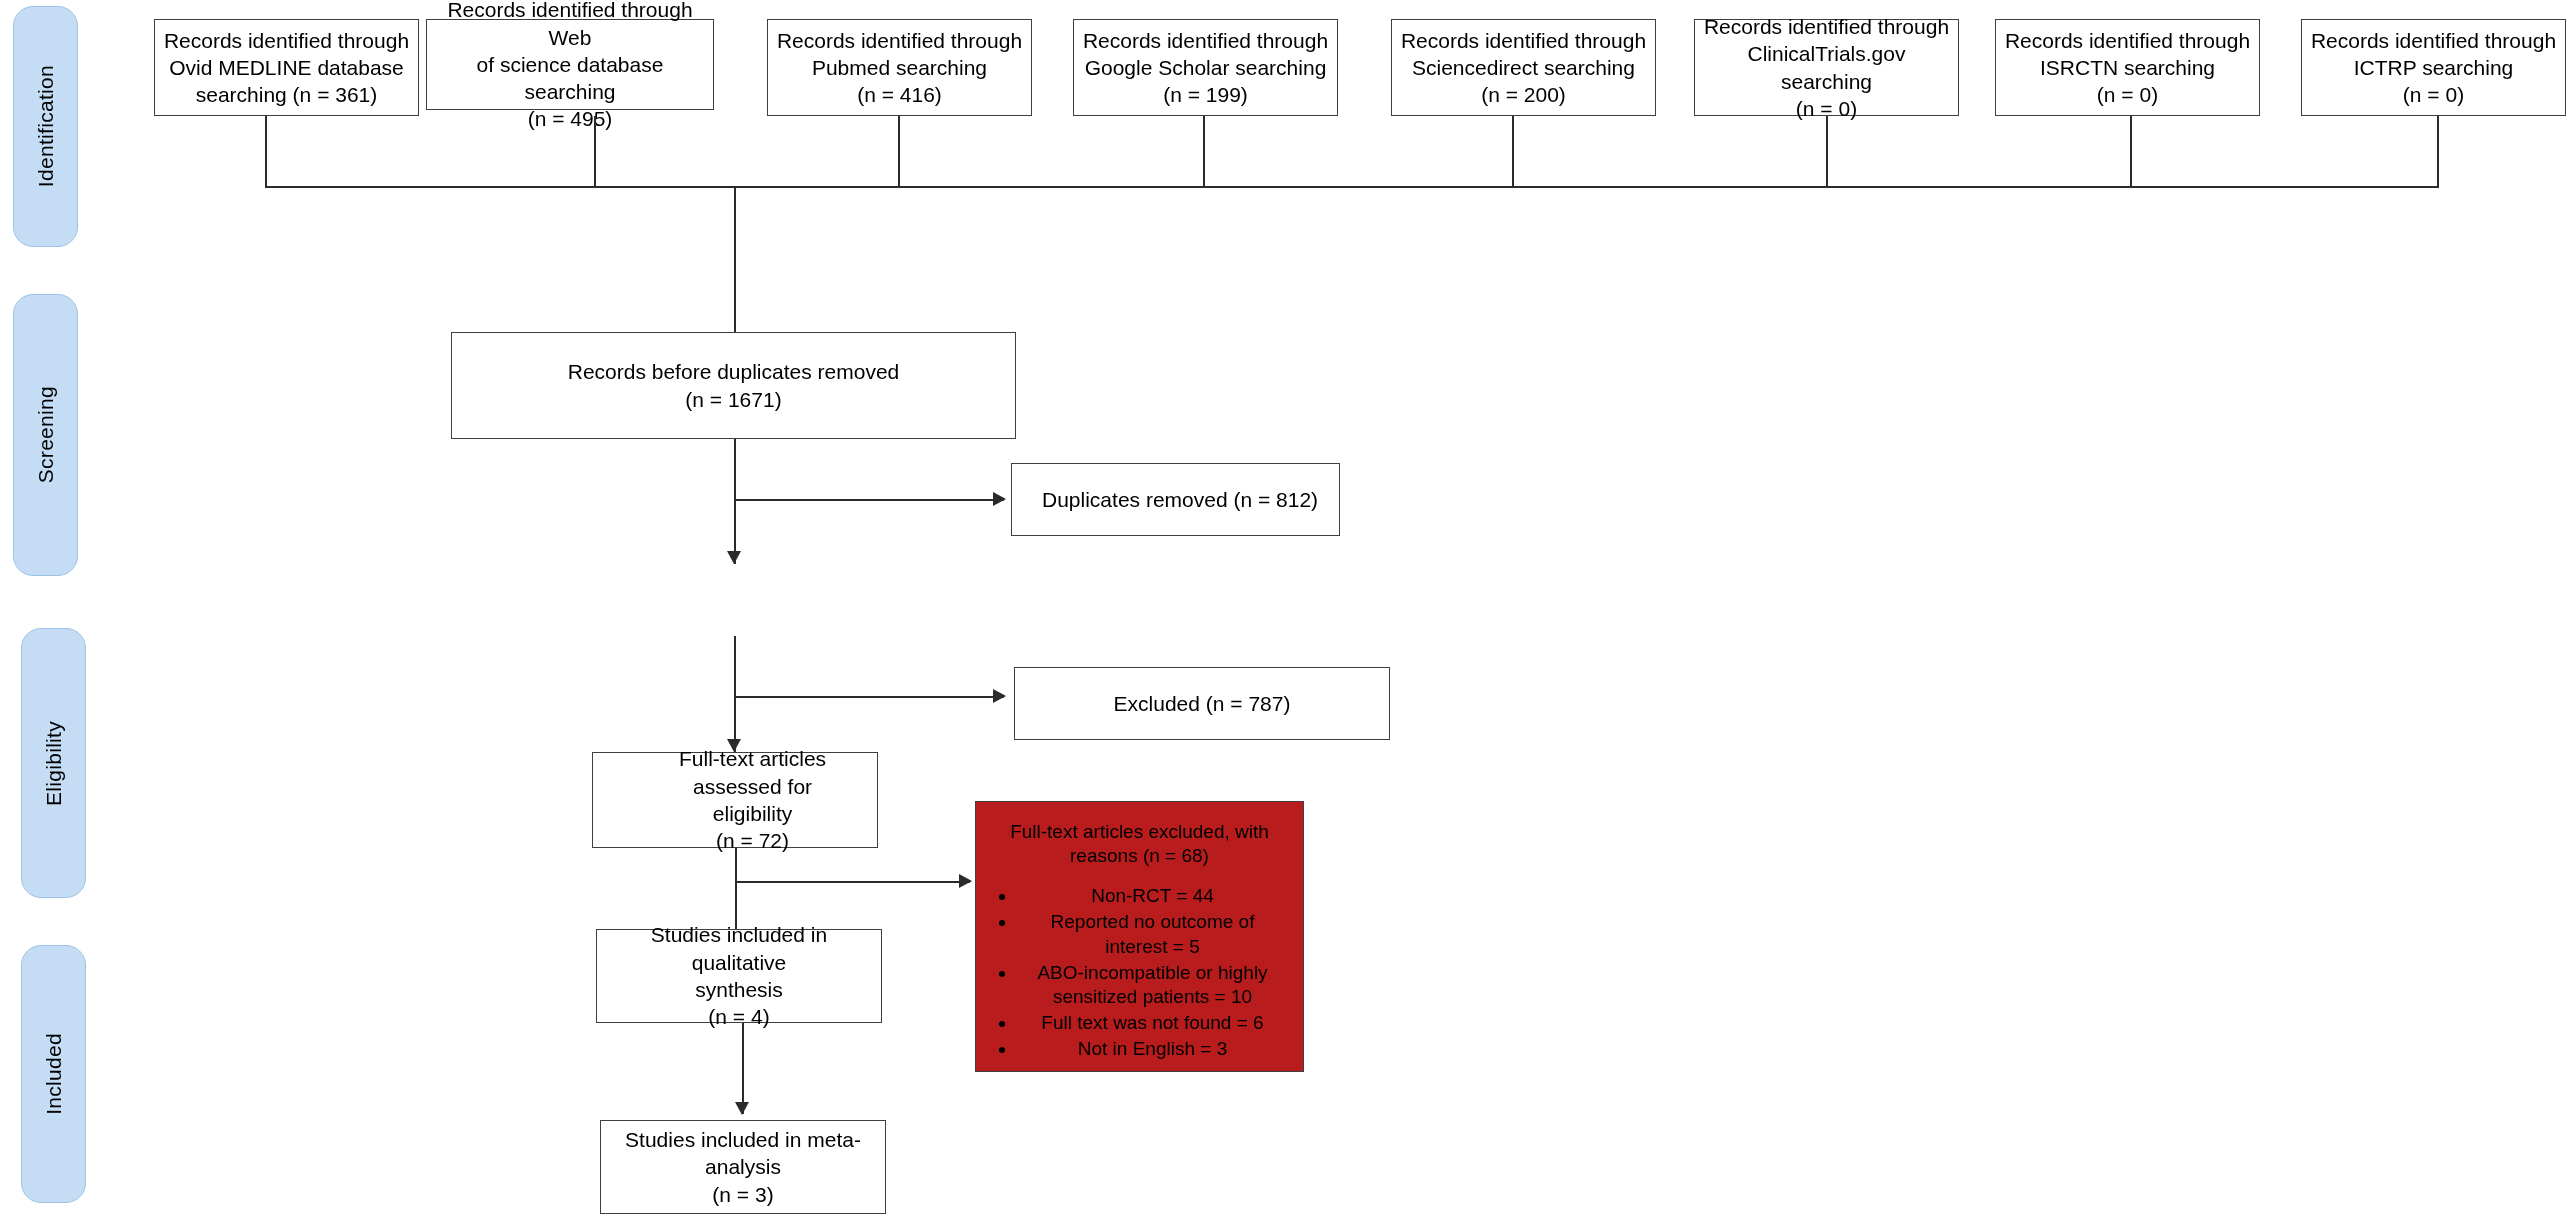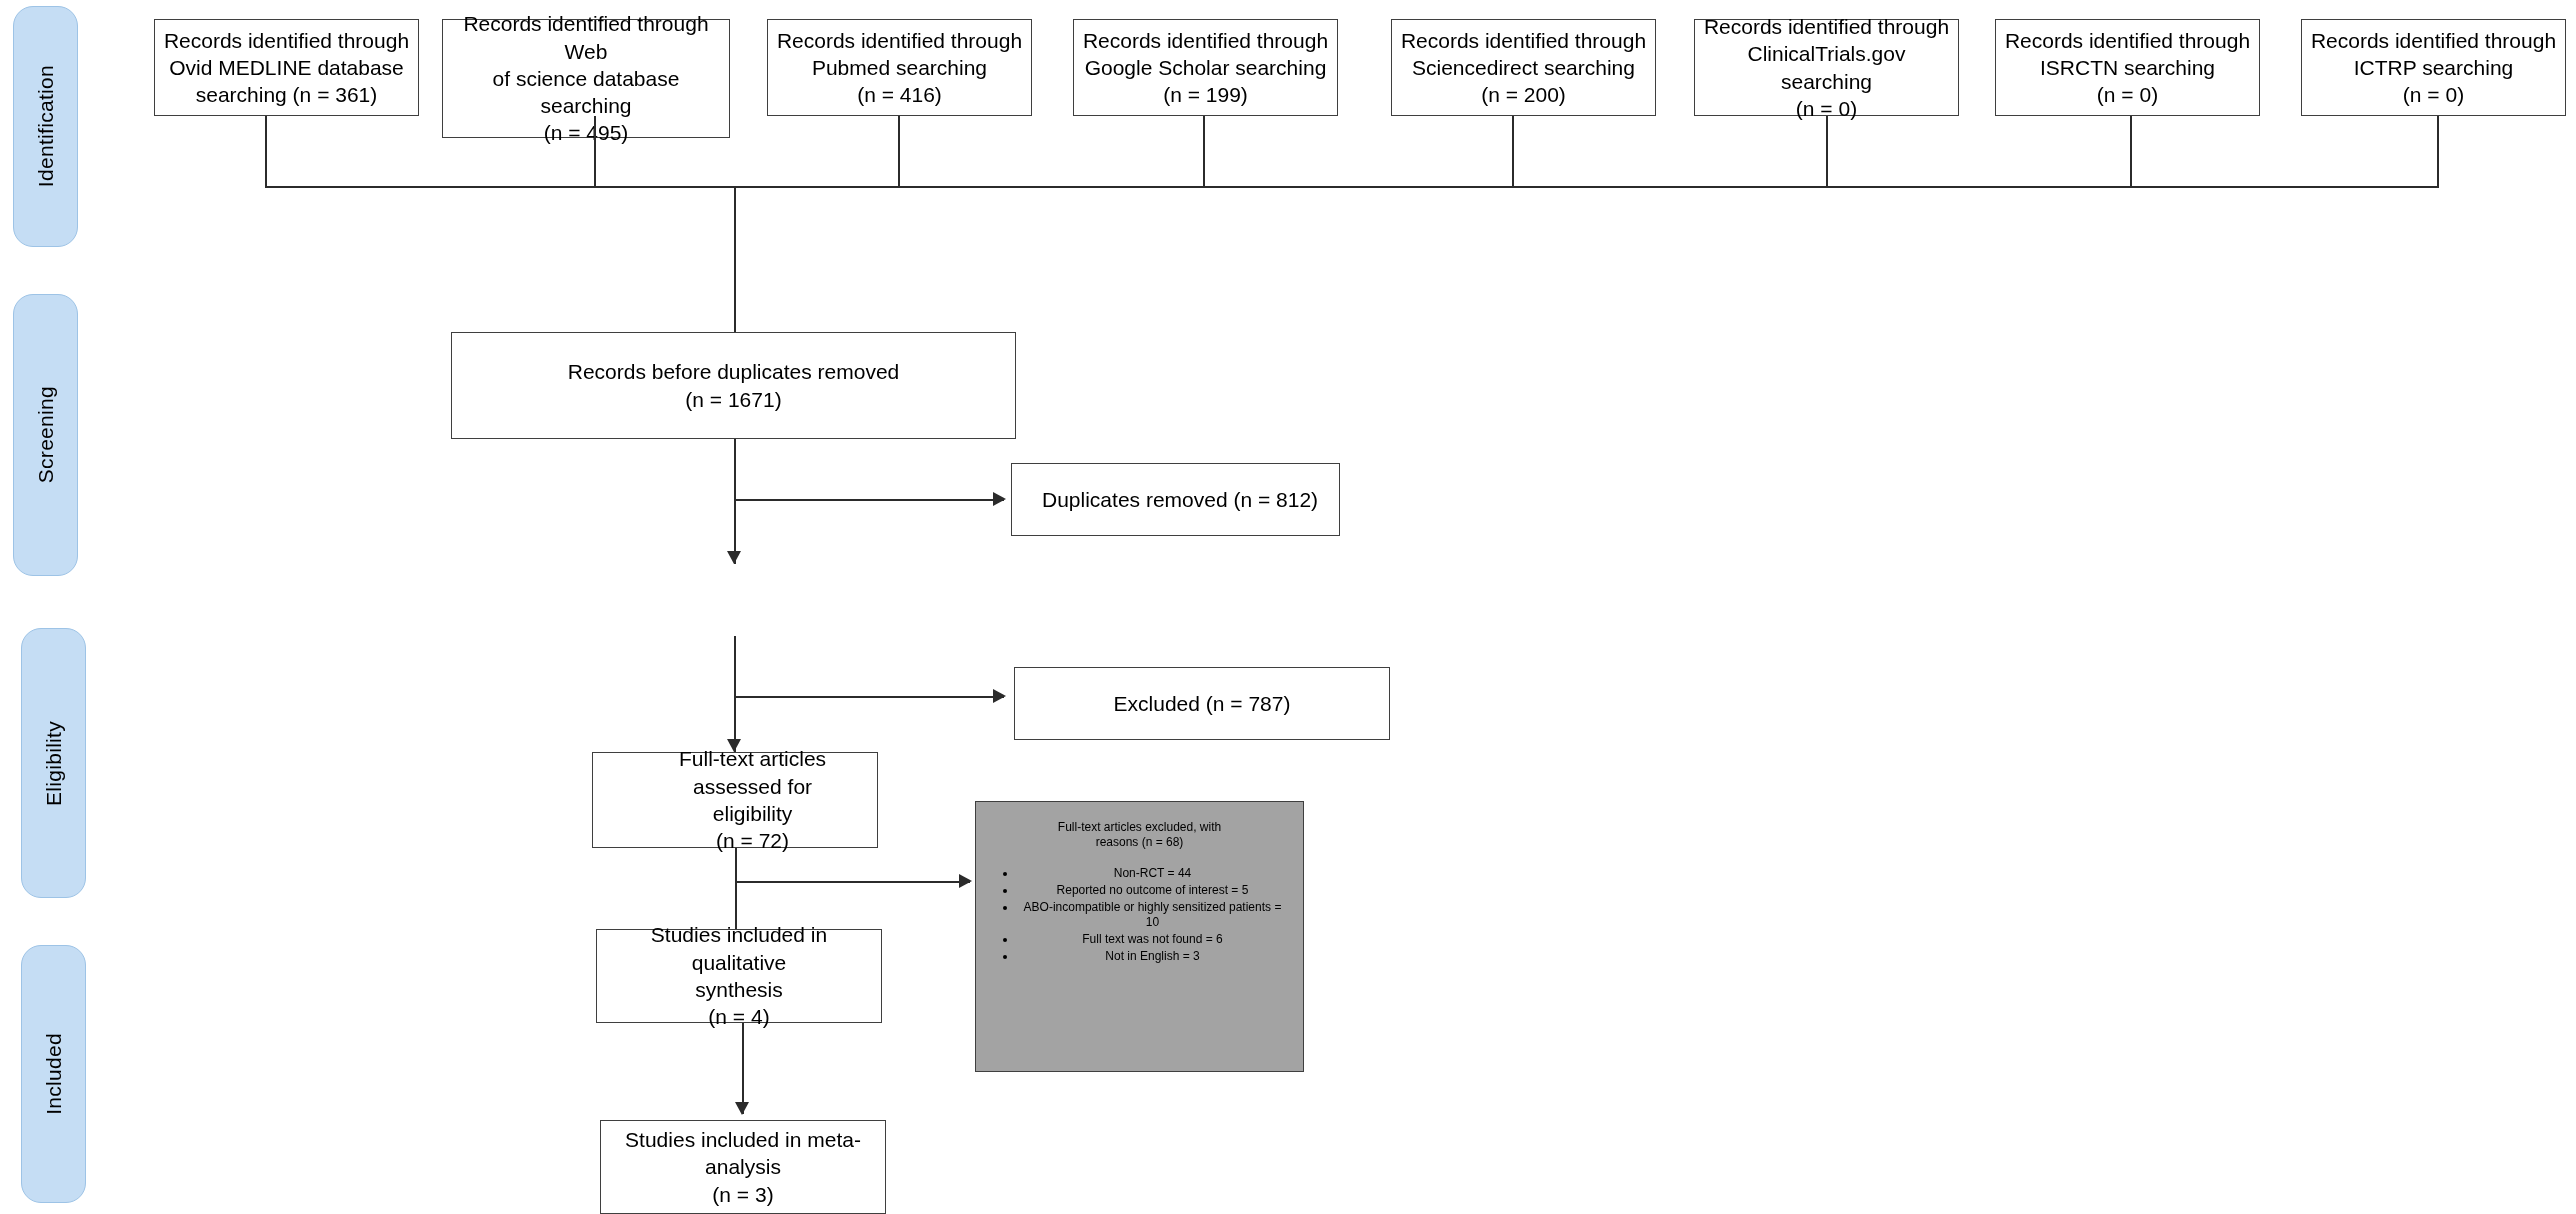--- a/index.html
+++ b/index.html
@@ -51,25 +51,25 @@
     text-align: center;
     padding: 3.5px 5.9px;
     font-size: 21px;
     line-height: 1.30;
     color: #000000;
   }
   .fbox .boxtext { display: block; width: 100%; }
   
   .reasons-box {
     position: absolute;
-    background: #a3a3a3;
+    background: #b91c1c;
     border: 1.8px solid #3f3f3f;
     box-sizing: border-box;
     padding: 17.6px 15.3px 11.7px 15.3px;
-    font-size: 12px;
+    font-size: 19px;
     line-height: 1.30;
     color: #000000;
     display: block;
   }
   .reasons-head {
     text-align: center;
     margin: 0 0 15.3px 0;
     line-height: 1.30;
   }
   ul.reasons-list {
@@ -133,21 +133,21 @@
   </div>
 
   <div class="fbox" style="left:154px; top:19px; width:265px; height:97px;">
     <span class="boxtext">
       <span>Records identified through</span><br>
       <span>Ovid MEDLINE database</span><br>
       <span>searching (n = 361)</span>
     </span>
   </div>
 
-  <div class="fbox" style="left:442px; top:19px; width:288px; height:119px;">
+  <div class="fbox" style="left:426px; top:19px; width:288px; height:91px;">
     <span class="boxtext">
       <span>Records identified through Web</span><br>
       <span>of science database searching</span><br>
       <span>(n = 495)</span>
     </span>
   </div>
 
   <div class="fbox" style="left:767px; top:19px; width:265px; height:97px;">
     <span class="boxtext">
       <span>Records identified through</span><br>

